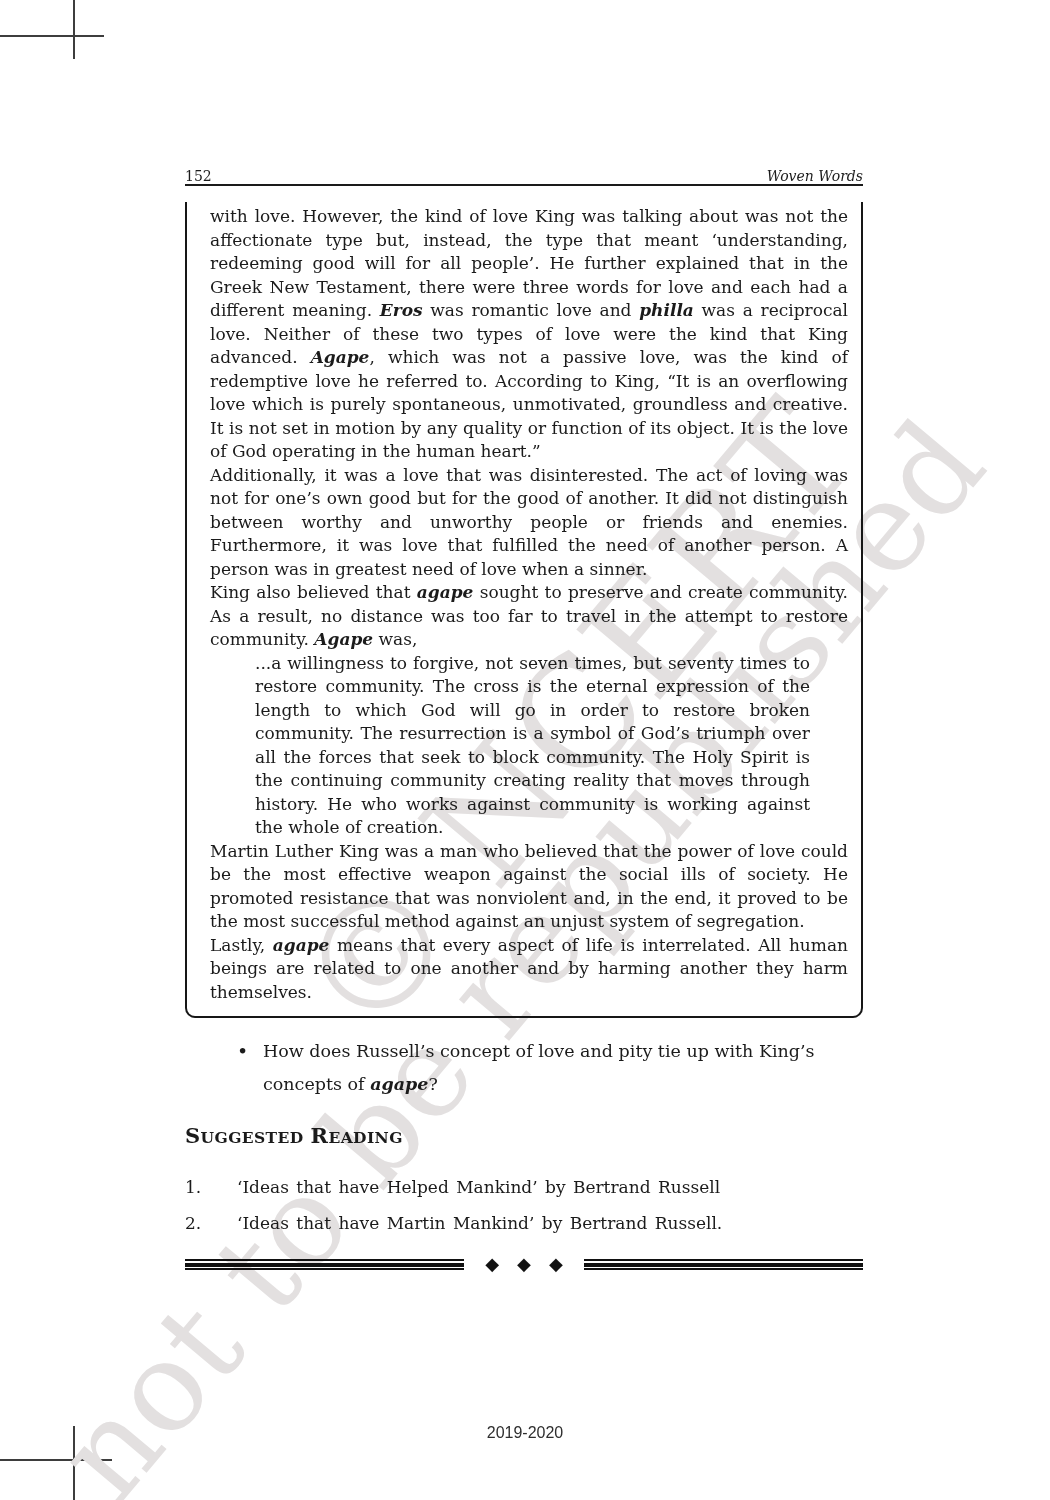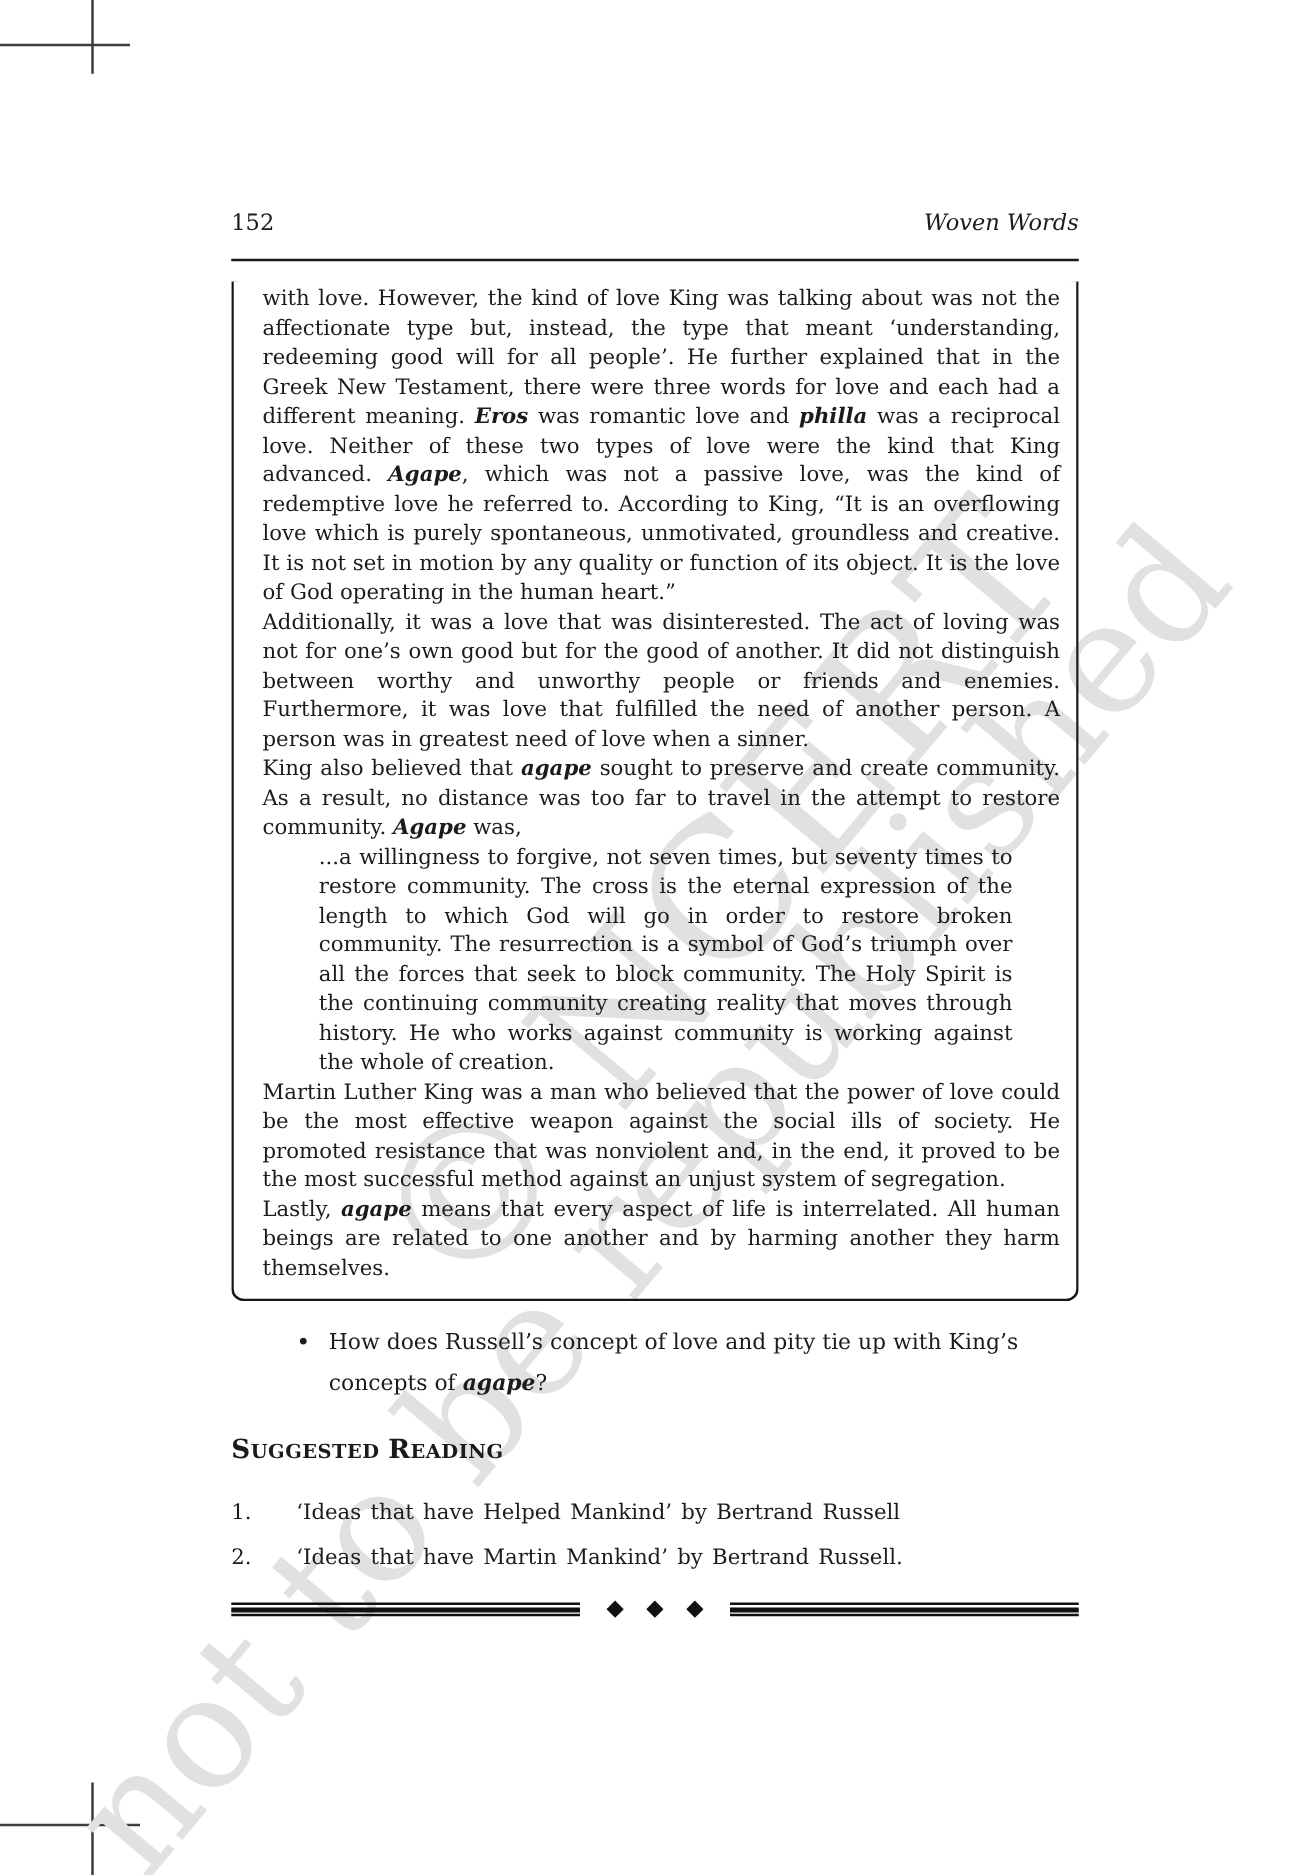--- a/index.html
+++ b/index.html
@@ -36,22 +36,22 @@
     position: absolute;
     left: 185px;
     top: 168px;
     width: 678px;
     z-index: 1;
   }
   .pg-header {
     display: flex;
     justify-content: space-between;
     align-items: baseline;
-    font-size: 18px;
-    padding-bottom: 18px;
+    font-size: 14px;
+    padding-bottom: 0;
     border-bottom: 2px solid #1a1a1a;
   }
   .pg-header .book { font-style: italic; }
 
   .excerpt-box {
     margin-top: 16px;
     border: 2.5px solid #161616;
     border-top: none;
     border-radius: 0 0 10px 10px;
     padding: 3px 13px 12px 23px;
@@ -176,14 +176,15 @@
       </div>
       <div class="rule-side">
         <div class="l1"></div>
           <div class="l2"></div>
           <div class="l3"></div>
       </div>
     </div>
 
   </div>
 
+  <div class="pg-footer">2019-2020</div>
 
 </div>
 
 </body></html>

